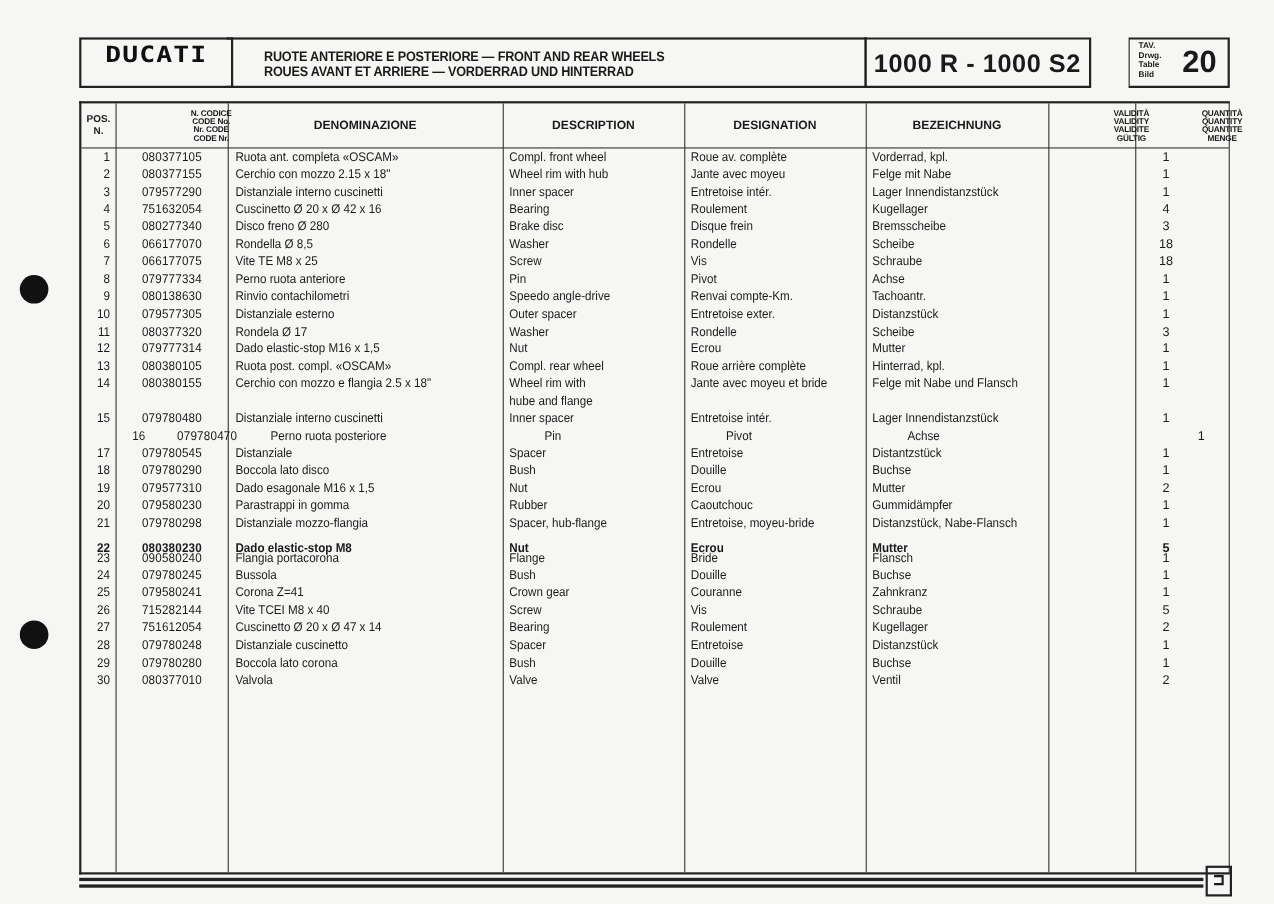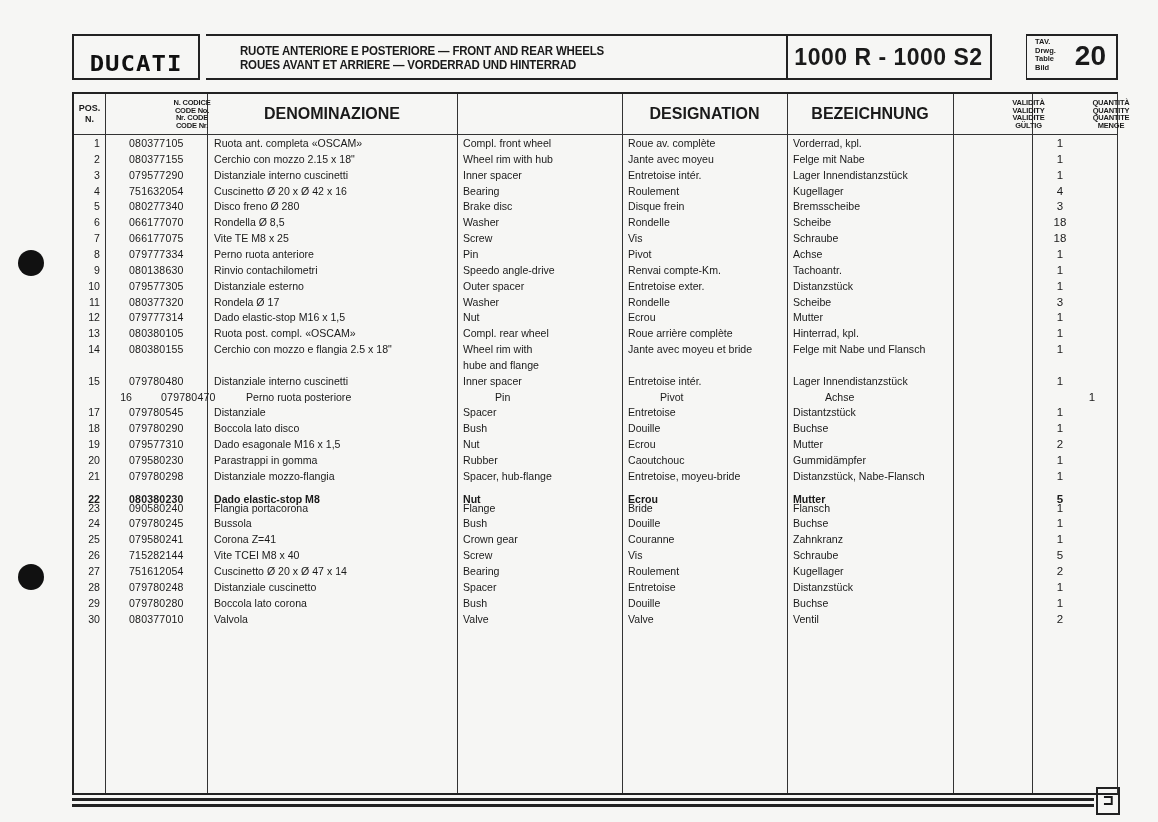--- a/index.html
+++ b/index.html
@@ -1,38 +1,38 @@
 <!DOCTYPE html>
 <html><head>
 <meta charset="utf-8">
 <style>
   html, body { margin:0; padding:0; }
   body { width:1158px; height:822px; background:#f6f6f4; position:relative; overflow:hidden;
          font-family:"DejaVu Sans", sans-serif; color:#1a1a1a; }
   .hole { position:absolute; width:26px; height:26px; border-radius:50%; background:#111; left:18px; }
   
   .hdr { position:absolute; top:34px; height:46px; border:2px solid #222; border-bottom-width:2px; box-sizing:border-box; }
-  #hdr-logo { left:72px; width:128px; display:flex; align-items:flex-end; justify-content:center; }
+  #hdr-logo { left:72px; width:140px; display:flex; align-items:flex-start; justify-content:center; }
   #hdr-title { left:206px; width:582px; border-left:none; }
   #hdr-model { left:786px; width:206px; border-left:1px solid #222; display:flex; align-items:center; justify-content:center; }
   #hdr-tav { left:1026px; width:92px; border-left:1px solid #222; }
   .logo { font-family:"DejaVu Sans Mono", monospace; font-weight:bold; font-size:24px; letter-spacing:1px; color:#111;
           transform:scaleY(0.85); }
   .title-lines { position:absolute; left:34px; top:8px; font-family:"Liberation Sans", sans-serif; font-weight:bold;
                  font-size:12.5px; line-height:14px; letter-spacing:-0.2px; transform:scaleX(0.92); transform-origin:left top; }
   .model { font-family:"Liberation Sans", sans-serif; font-weight:bold; font-size:23px; letter-spacing:0.5px; }
   .tav-labels { position:absolute; left:8px; top:2px; font-family:"Liberation Sans", sans-serif; font-weight:bold;
                 font-size:7.5px; line-height:8.5px; }
   .tav-num { position:absolute; right:10px; top:4px; font-family:"Liberation Sans", sans-serif; font-weight:bold; font-size:28px; }
   
   #table { position:absolute; left:72px; top:92px; width:1046px; height:703px; border:2px solid #222; border-right:1px solid #333; box-sizing:border-box; }
   .vline { position:absolute; top:0; bottom:0; width:1px; background:#333; }
   .hline { position:absolute; left:0; right:0; height:1px; background:#333; }
   .th { position:absolute; top:0; height:40px; display:flex; align-items:center; justify-content:center; text-align:center;
-        font-family:"Liberation Sans", sans-serif; font-weight:bold; font-size:16px; }
+        font-family:"Liberation Sans", sans-serif; font-weight:bold; font-size:11px; }
   .th.small { font-size:7.5px; line-height:7.5px; letter-spacing:-0.2px;padding-left:36px; }
   .th.pos { font-size:9px; line-height:11px; }
   .rows { position:absolute; top:43px; left:0; right:0; }
   .row { position:absolute; left:0; right:0; height:16px; font-family:"Liberation Sans", sans-serif; font-size:11.5px; }
   .row span { position:absolute; top:0; white-space:nowrap; transform:scaleX(0.92); transform-origin:left top; }
   .c-pos { width:26px; text-align:right; left:0; }
   .row span.c-pos { transform-origin:right top; }
   .c-code { left:55px; letter-spacing:0.2px; }
   .c-den { left:140px; }
   .c-desc { left:389px; }
@@ -91,20 +91,21 @@
   </div>
   <div class="th small" style="left:31px;width:102px;">
     <div>
         <div>N. CODICE</div>
         <div>CODE No.</div>
         <div>Nr. CODE</div>
         <div>CODE Nr.</div>
       </div>
   </div>
   <div class="th" style="left:133px;width:250px;">DENOMINAZIONE</div>
+  <div class="th" style="left:383px;width:165px;">DESCRIPTION</div>
   <div class="th" style="left:713px;width:166px;">BEZEICHNUNG</div>
   <div class="th" style="left:548px;width:165px;">DESIGNATION</div>
   <div class="th small" style="left:879px;width:79px;">
     <div>
         <div>VALIDITÀ</div>
         <div>VALIDITY</div>
         <div>VALIDITE</div>
         <div>GÜLTIG</div>
       </div>
   </div>

